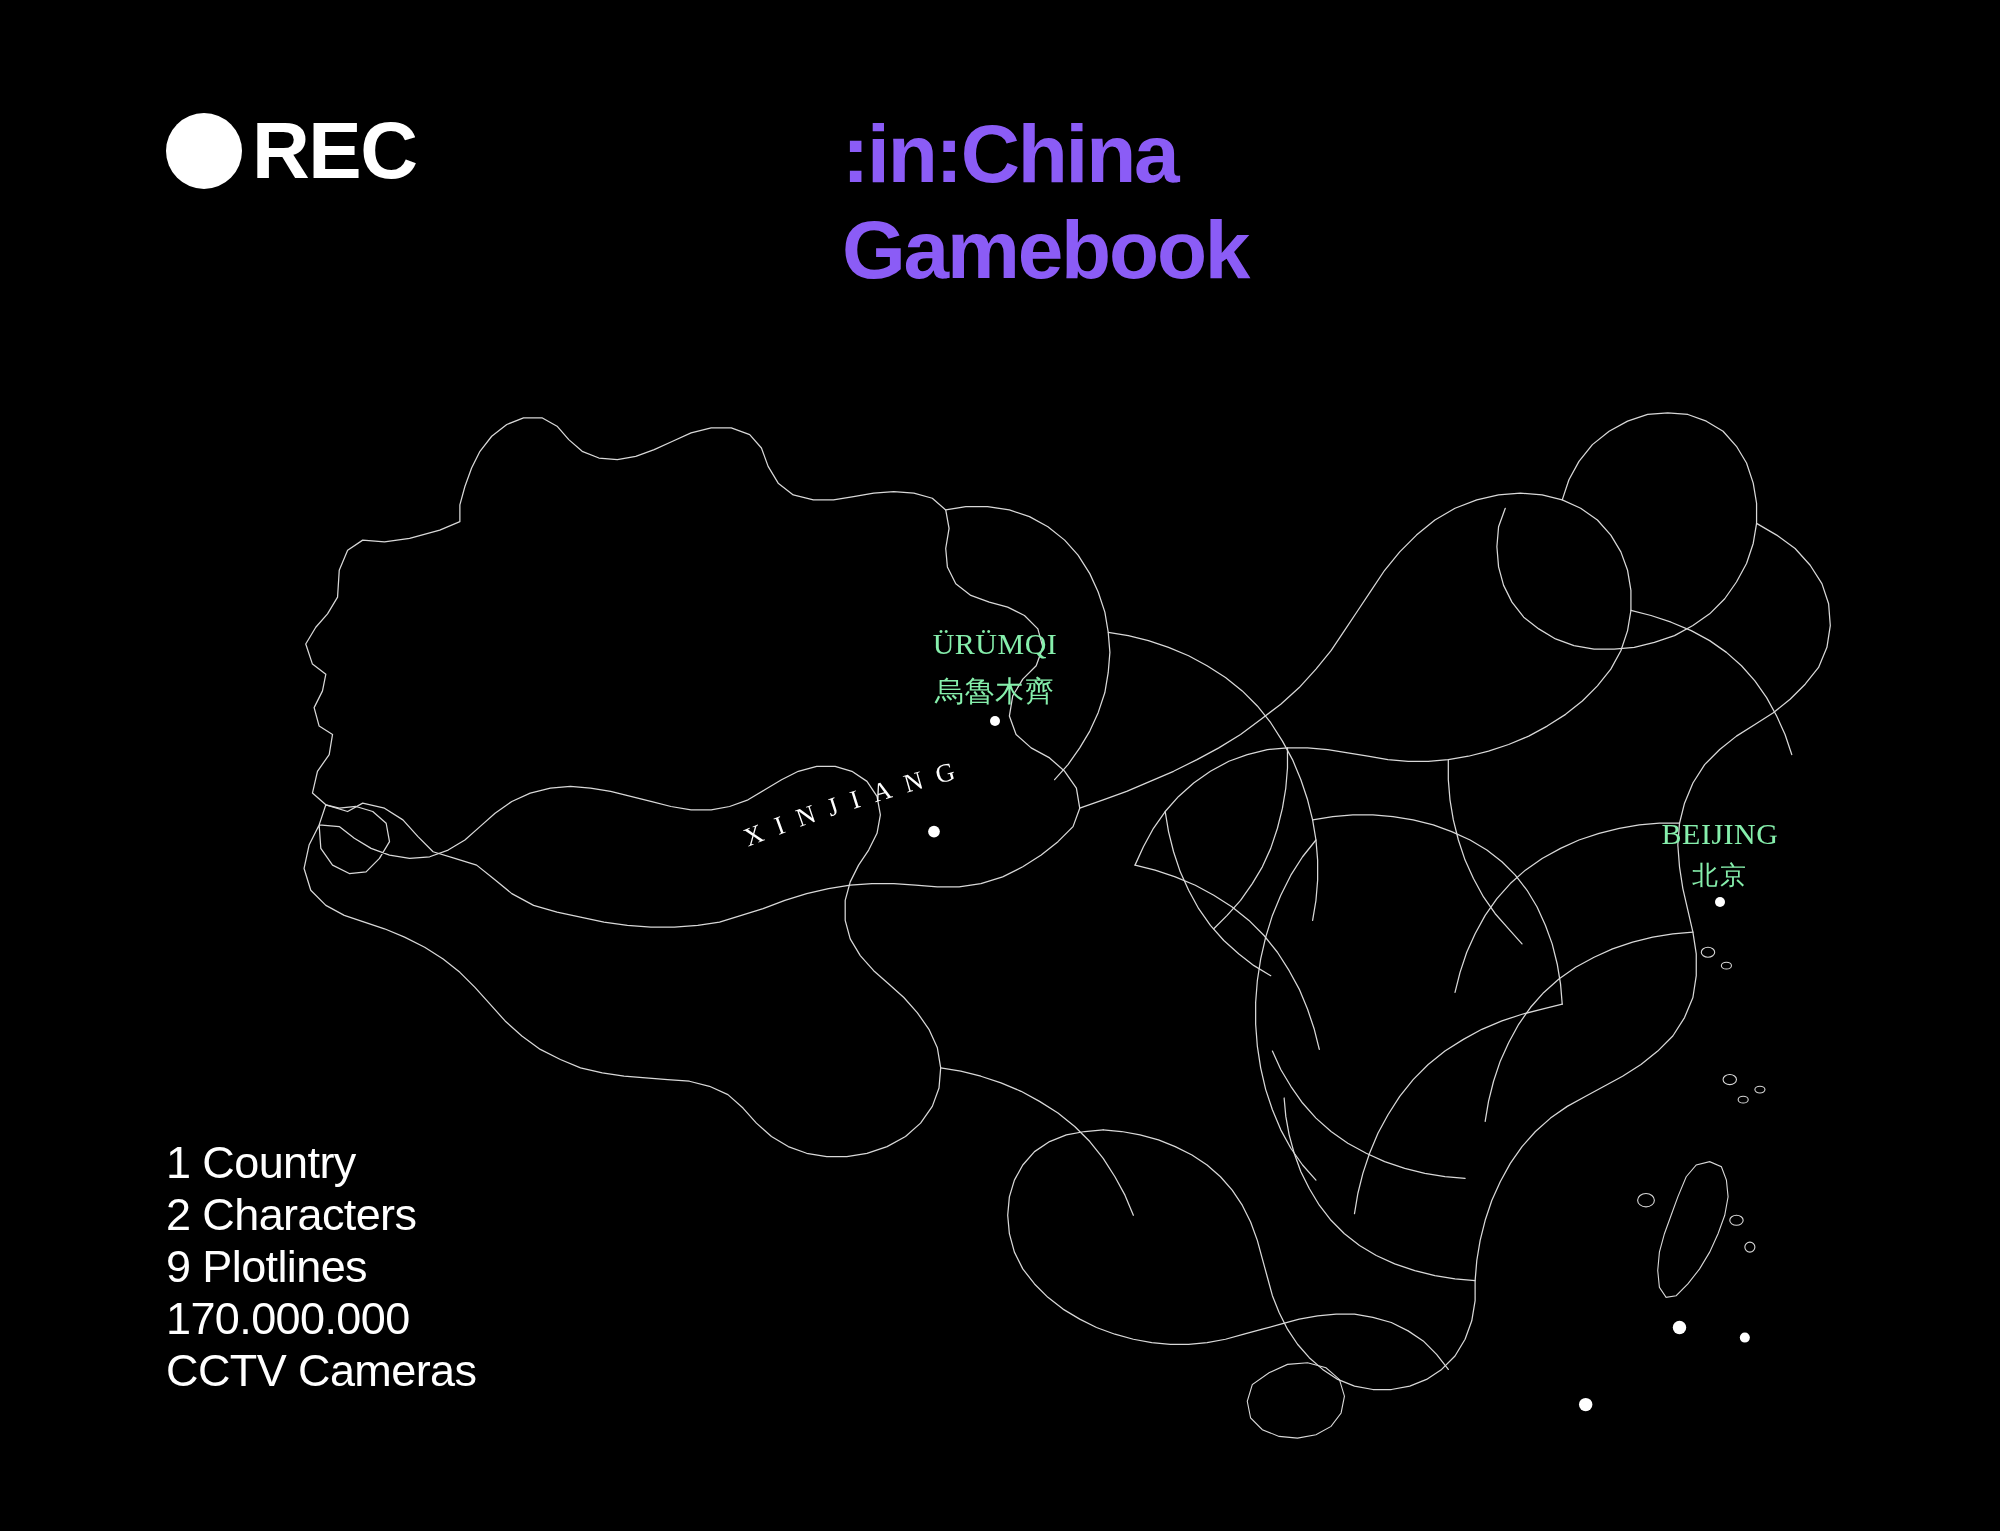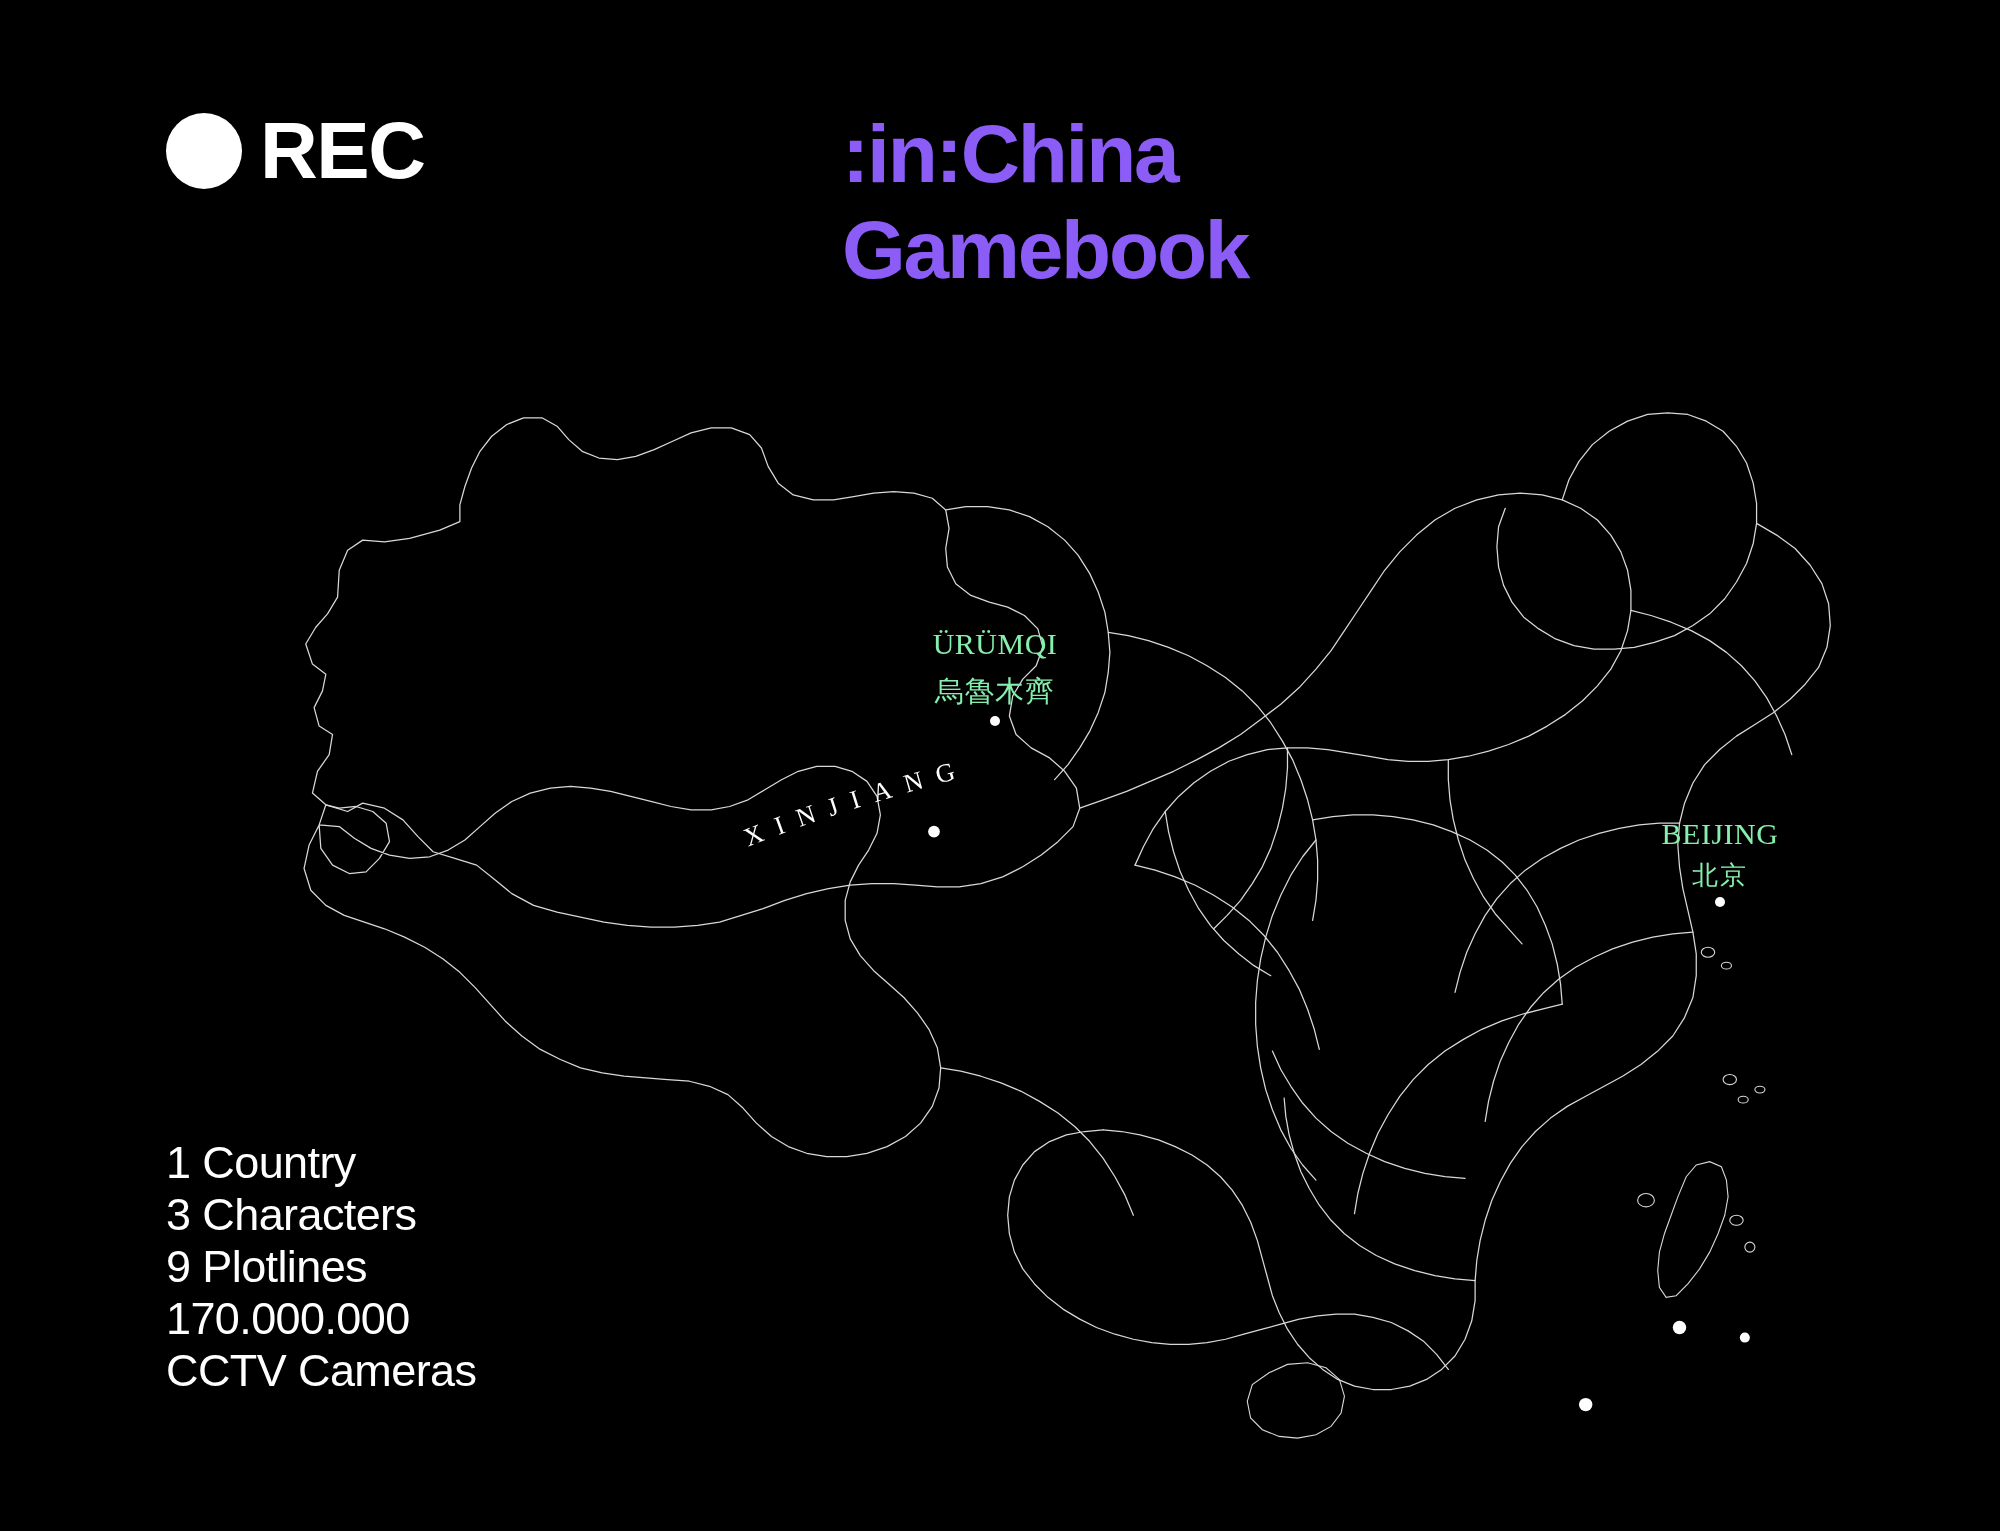--- a/index.html
+++ b/index.html
@@ -16,21 +16,21 @@
     font-family: "Liberation Sans", sans-serif;
   }
 
   
   #rec-badge {
     position: absolute;
     left: 166px;
     top: 113px;
     display: flex;
     align-items: center;
-    gap: 16px;
+    gap: 8px;
   }
   #rec-dot {
     width: 76px;
     height: 76px;
     border-radius: 50%;
     background: #ffffff;
     display: block;
   }
   #rec-label {
     color: #ffffff;
@@ -157,21 +157,21 @@
     <span id="rec-label">REC</span>
   </div>
 
   <div id="title-block">
     <span class="line">:in:China</span>
     <span class="line">Gamebook</span>
   </div>
 
   <div id="stats-block">
     <span class="stat-line">1 Country</span>
-    <span class="stat-line">3 Characters</span>
+    <span class="stat-line">2 Characters</span>
     <span class="stat-line">9 Plotlines</span>
     <span class="stat-line">170.000.000</span>
     <span class="stat-line">CCTV Cameras</span>
   </div>
 
   <div id="map-wrap">
 
     <svg id="china-map" viewBox="0 0 1000 770" preserveAspectRatio="xMidYMid meet">
 
       <path class="border" d="M196,116 L184,128 L172,122 L160,131 L150,128 L142,140 L131,137 L122,148

